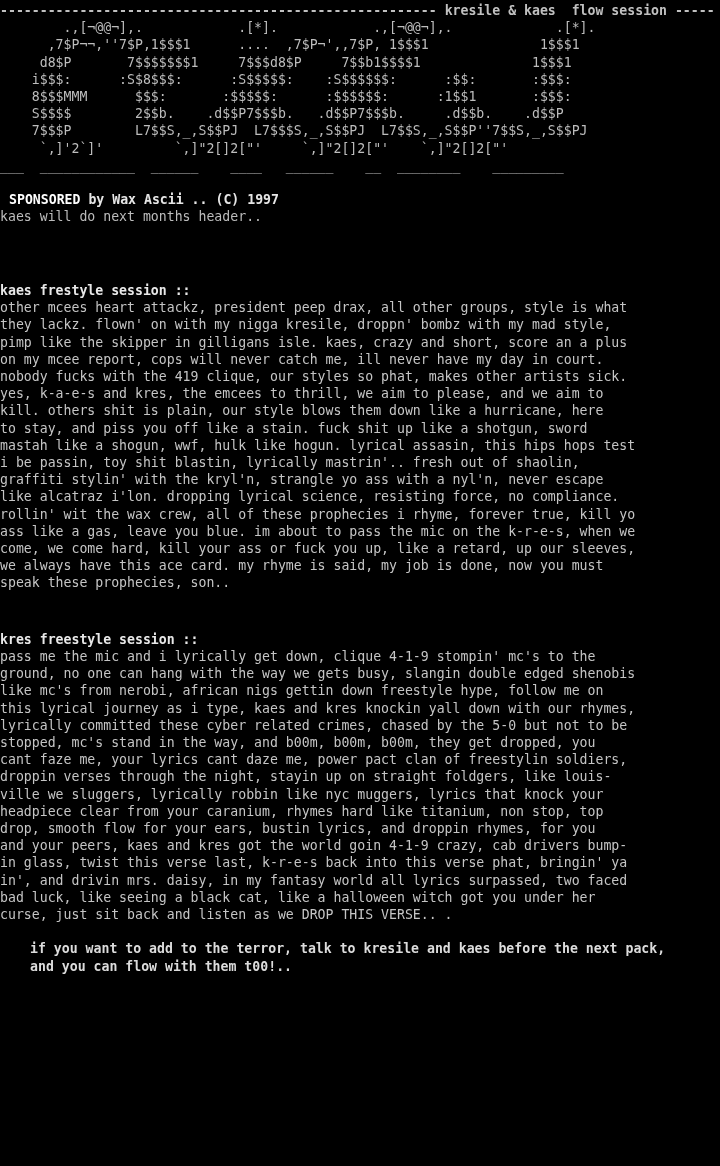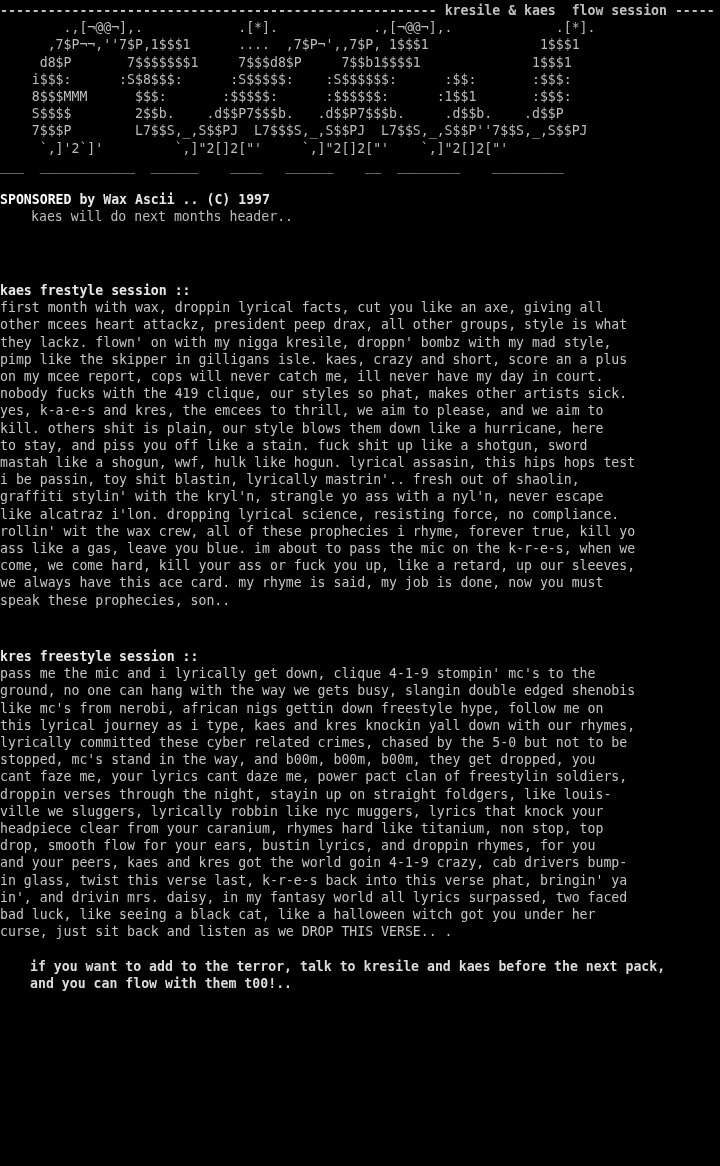--- a/index.html
+++ b/index.html
@@ -43,24 +43,24 @@
   }
   .rule {
     color: #b0b0b0;
   }
   .sponsor-line {
     font-weight: bold;
     color: #e6e6e6;
   }
   .sponsor-line .kw {
     color: #ffffff;
+    margin-left: 9px;
   }
   .subtle {
     color: #bcbcbc;
-    padding-left: 31px;
   }
   .section-title {
     font-weight: bold;
     color: #e8e8e8;
     margin-top: 22px;
   }
   .body-text {
     color: #c5c5c5;
   }
   .footer-text {
@@ -91,21 +91,20 @@
 
   <div class="spacer"></div>
 
   <pre class="sponsor-line"><span class="kw">SPONSORED</span><span> by Wax Ascii .. (C) 1997</span></pre>
   <pre class="subtle">kaes will do next months header..</pre>
 
   <div class="spacer"></div>
   <div class="spacer"></div>
 
   <pre class="section-title">kaes frestyle session ::</pre>
-  <pre class="body-text">first month with wax, droppin lyrical facts, cut you like an axe, giving all</pre>
   <pre class="body-text">other mcees heart attackz, president peep drax, all other groups, style is what</pre>
   <pre class="body-text">they lackz. flown' on with my nigga kresile, droppn' bombz with my mad style,</pre>
   <pre class="body-text">pimp like the skipper in gilligans isle. kaes, crazy and short, score an a plus</pre>
   <pre class="body-text">on my mcee report, cops will never catch me, ill never have my day in court.</pre>
   <pre class="body-text">nobody fucks with the 419 clique, our styles so phat, makes other artists sick.</pre>
   <pre class="body-text">yes, k-a-e-s and kres, the emcees to thrill, we aim to please, and we aim to</pre>
   <pre class="body-text">kill. others shit is plain, our style blows them down like a hurricane, here</pre>
   <pre class="body-text">to stay, and piss you off like a stain. fuck shit up like a shotgun, sword</pre>
   <pre class="body-text">mastah like a shogun, wwf, hulk like hogun. lyrical assasin, this hips hops test</pre>
   <pre class="body-text">i be passin, toy shit blastin, lyrically mastrin'.. fresh out of shaolin,</pre>

